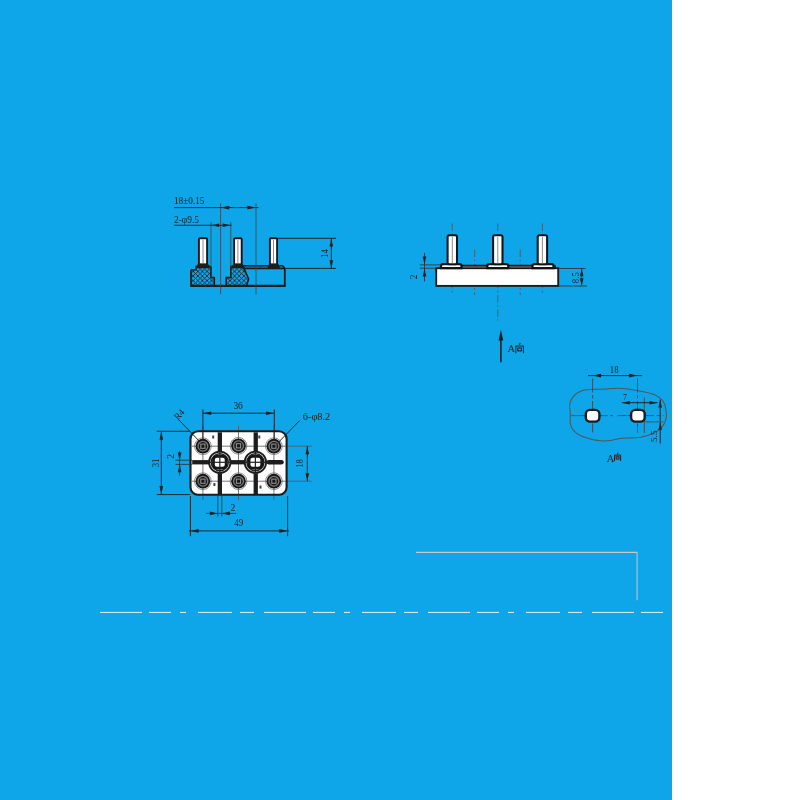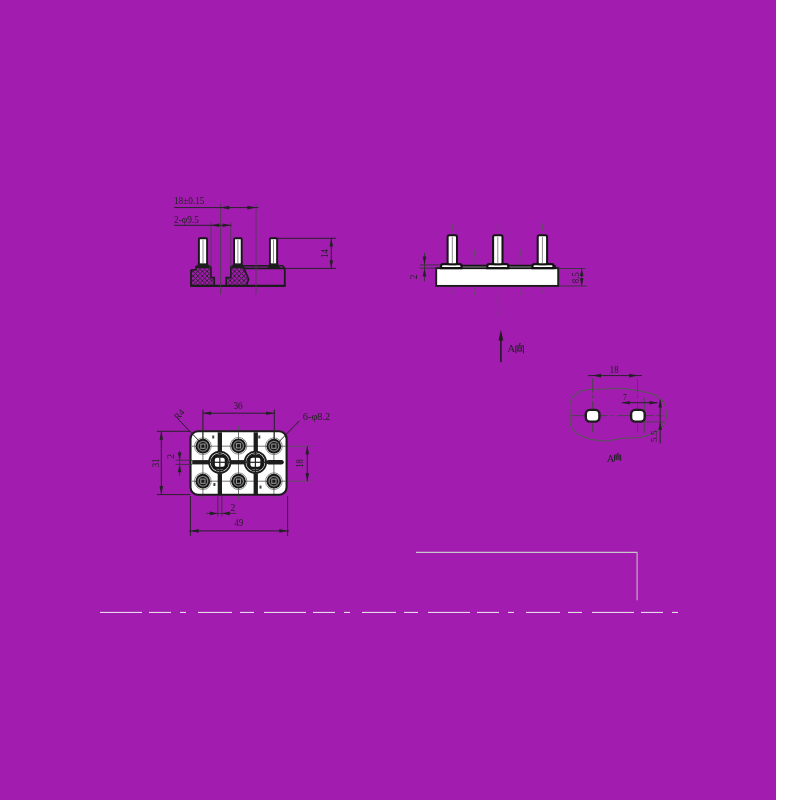--- a/index.html
+++ b/index.html
@@ -1,16 +1,16 @@
 <!DOCTYPE html>
 <html><head>
 <meta charset="utf-8">
 <style>
   html,body{margin:0;padding:0;background:#ffffff;}
-  #page{width:776px;height:800px;position:relative;background:#a21caf;overflow:hidden;}
+  #page{width:672px;height:800px;position:relative;background:#0ea5e9;overflow:hidden;}
   svg{position:absolute;left:0;top:0;}
   .blur{filter:blur(0.6px);}
   text{font-family:"Liberation Serif", serif;fill:#222;}
 </style>
 </head>
 <body>
 <div id="page">
 <svg width="800" height="800" viewBox="0 0 800 800">
 <defs>
   <pattern id="hatch" width="4.6" height="4.6" patternUnits="userSpaceOnUse">

